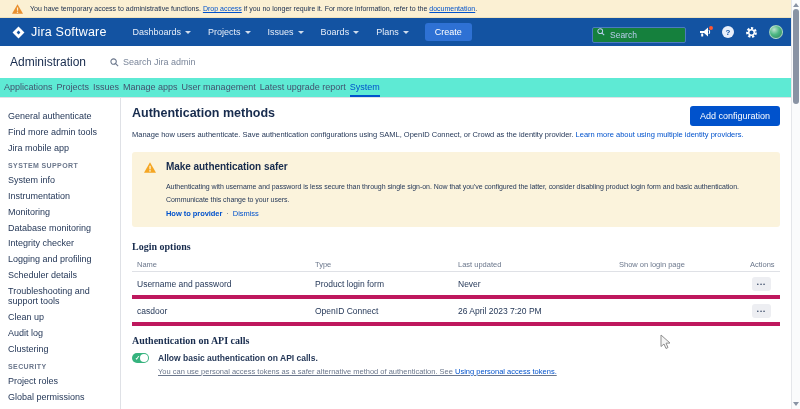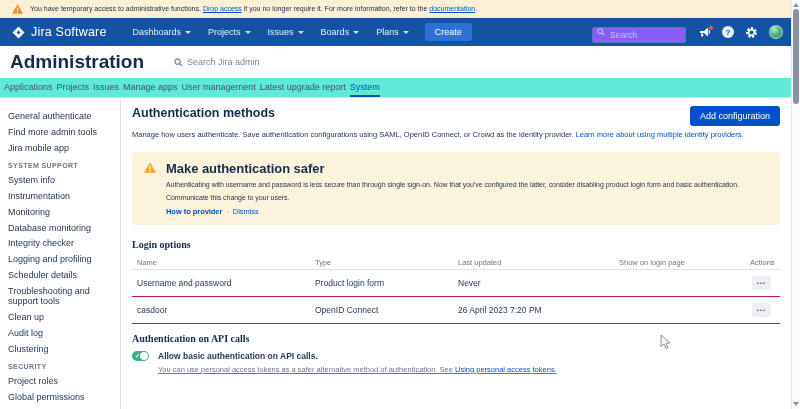--- a/index.html
+++ b/index.html
@@ -15,32 +15,32 @@
   
   .nav { height:28px; background:#1353A2; display:flex; align-items:center; padding:0 8px 0 12px; }
   .brand { display:flex; align-items:center; gap:6px; margin-right:26px; cursor:pointer; }
   .brand-name { color:#fff; font-size:12.5px; font-weight:500; letter-spacing:.2px; white-space:nowrap; }
   .nav-menu { display:flex; align-items:center; gap:17px; }
   .nav-item { color:#E7EEF9; font-size:9px; display:flex; align-items:center; cursor:pointer; white-space:nowrap; }
   .caret { width:0; height:0; border-left:3px solid transparent; border-right:3px solid transparent; border-top:3px solid rgba(255,255,255,.8); margin-left:4px; }
   .create-btn { margin-left:16px; background:#2E71D4; color:#fff; font-size:9px; border:none; border-radius:3px; padding:4px 10px; cursor:pointer; font-family:inherit; }
   .nav-spacer { flex:1; }
   .nav-search { position:relative; width:94px; height:16px; margin-right:13px; }
-  .nav-search input { width:100%; height:100%; background:#8b5cf6; border:1px solid #4D79C1; border-radius:2px; color:#DCE6F7; font-size:8.5px; padding:0 4px 0 17px; font-family:inherit; outline:none; }
+  .nav-search input { width:100%; height:100%; background:#15803d; border:1px solid #4D79C1; border-radius:2px; color:#DCE6F7; font-size:8.5px; padding:0 4px 0 17px; font-family:inherit; outline:none; }
   .nav-search input::placeholder { color:#BACDEE; }
   .nav-search svg { position:absolute; left:5px; top:4px; }
   .nav-icons { display:flex; align-items:center; gap:11px; }
   .nav-icon { cursor:pointer; display:flex; align-items:center; justify-content:center; position:relative; }
   .help-bubble { width:12px; height:12px; border-radius:50%; background:#E9EFFA; color:#1353A2; font-size:8px; font-weight:bold; display:flex; align-items:center; justify-content:center; }
   .avatar { width:14px; height:14px; border-radius:50%; background:radial-gradient(circle at 35% 30%, #BFE3D2 0%, #4CB782 45%, #2E7D5B 100%); border:1px solid rgba(255,255,255,.5); }
   .notif-dot { position:absolute; top:-1px; right:-2px; width:4px; height:4px; border-radius:50%; background:#FF5630; }
 
   
   .admin-bar { height:32px; display:flex; align-items:center; padding-left:10px; background:#fff; }
-  .admin-title { font-size:19px; font-weight:bold; color:#172B4D; margin-right:30px; white-space:nowrap; }
+  .admin-title { font-size:12px; font-weight:normal; color:#172B4D; margin-right:24px; white-space:nowrap; }
   .admin-search { display:flex; align-items:center; gap:4px; color:#7A869A; font-size:9px; cursor:text; white-space:nowrap; }
 
   
   .tabs { height:20px; display:flex; align-items:flex-end; gap:4px; padding-left:4px; border-bottom:1px solid #DFE1E6; background:#5eead4; }
   .tab { font-size:9px; color:#42526E; padding-bottom:5px; cursor:pointer; white-space:nowrap; }
   .tab.active { color:#0052CC; border-bottom:2px solid #0052CC; padding-bottom:3px; }
 
   
   .body-row { display:flex; height:311px; }
   .sidebar { width:121px; border-right:1px solid #DFE1E6; padding:13px 3px 0 8px; flex:0 0 auto; }
@@ -49,32 +49,32 @@
 
   .main { flex:1; padding:8px 11px 0 11px; position:relative; background:#fff; }
   .main-header { display:flex; justify-content:space-between; align-items:flex-start; height:21px; }
   .main-title { font-size:12.5px; font-weight:bold; color:#172B4D; }
   .add-btn { background:#0052CC; color:#fff; border:none; border-radius:3px; font-size:9px; padding:0 10px; height:20px; cursor:pointer; font-family:inherit; }
   .desc { margin-top:3px; font-size:7.5px; color:#253858; white-space:nowrap; }
   .desc a, .help a, .warn-links a { color:#0052CC; cursor:pointer; text-decoration:none; }
 
   .warning-box { margin-top:13px; background:#FBF3DC; border-radius:3px; padding:9px 12px; display:flex; gap:10px; }
   .warn-body { font-size:7px; letter-spacing:-.05px; color:#253858; white-space:nowrap; overflow:hidden; }
-  .warn-title { font-size:13px; font-weight:bold; color:#172B4D; margin-bottom:5px; }
+  .warn-title { font-size:10px; font-weight:bold; color:#172B4D; margin-bottom:11px; }
   .warn-p { margin-bottom:6px; }
   .warn-links { font-size:7.5px; margin-top:1px; }
   .warn-links .strong { font-weight:bold; }
   .warn-sep { color:#6B778C; margin:0 4px; }
 
   .section-heading { font-size:10px; font-weight:bold; color:#172B4D;font-family:Liberation Serif, serif; }
   .lo-heading { margin-top:14px; }
   .table { margin-top:5px; }
   .cols { display:grid; grid-template-columns:183px 143px 161px 131px 1fr; align-items:center; }
   .thead { height:15px; border-bottom:1px solid #DFE1E6; font-size:7.5px; color:#6B778C; }
-  .trow { height:27px; border-bottom:1px solid #be185d; font-size:8.5px; color:#253858; }
+  .trow { height:27px; border-bottom:4px solid #be185d; font-size:8.5px; color:#253858; }
   .cell-first { padding-left:5px; }
 
   .toggle { width:18px; height:10px; border-radius:5px; background:#97A0AF; position:relative; cursor:pointer; margin-left:5px; }
   .toggle.on { background:#36B37E; }
   .toggle .knob { position:absolute; top:1px; right:1px; width:8px; height:8px; border-radius:50%; background:#fff; }
   .toggle .check { position:absolute; left:3px; top:0; color:#fff; font-size:6px; line-height:10px; }
   .toggle-sm { margin-left:0; width:17px; }
 
   .dots-btn { width:19px; height:14px; background:#EDEEF2; border:none; border-radius:3px; color:#42526E; font-size:6px; letter-spacing:1px; line-height:14px; text-align:center; cursor:pointer; margin-left:2px; padding:0; }
 

